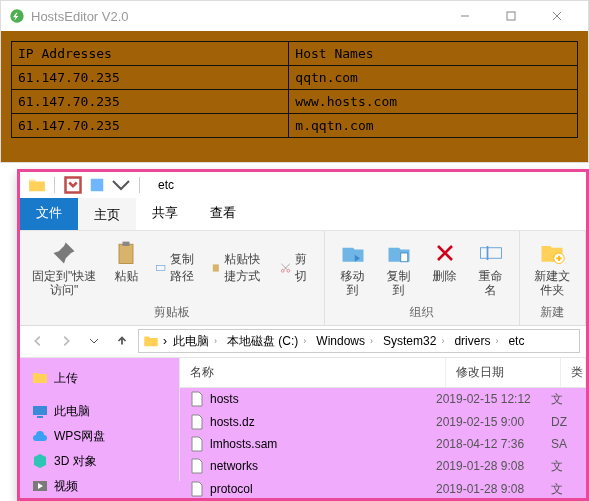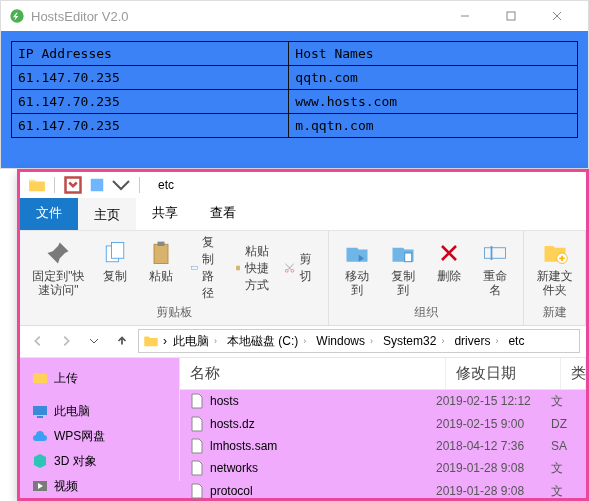--- a/index.html
+++ b/index.html
@@ -6,21 +6,21 @@
 body { background: #fff; width: 589px; height: 501px; overflow: hidden; position: relative; }
 
 
 .hosts-window { background: #fff; border: 1px solid #ddd; }
 .hosts-titlebar { display: flex; align-items: center; height: 30px; padding: 0 8px; color: #999; background: #fff; }
 .hosts-titlebar .icon { width: 16px; height: 16px; margin-right: 6px; color: #4CAF50; }
 .hosts-titlebar .title { flex: 1; font-size: 13px; }
 .hosts-wincontrols { display: flex; }
 .hosts-wincontrols div { width: 46px; height: 30px; display: flex; align-items: center; justify-content: center; color: #888; }
 .hosts-wincontrols svg { width: 10px; height: 10px; }
-.hosts-body { padding: 10px 10px 30px 10px; background: #3b82f6; }
+.hosts-body { padding: 10px 10px 24px 10px; background: #a16207; }
 table.hosts { border-collapse: collapse; width: 100%; }
 table.hosts th, table.hosts td { border: 1px solid #111; padding: 4px 6px; text-align: left; font-family: "SimSun", monospace; font-size: 13px; font-weight: normal; }
 table.hosts th { font-weight: normal; }
 
 
 .explorer { position: absolute; top: 169px; left: 17px; right: 0; bottom: 0; background: #f0abfc; border: 3px solid #ec4899; box-shadow: 0 4px 10px rgba(0,0,0,0.2); }
 .exp-titlebar { background: #fff; border-bottom: 1px solid #e5e5e5; }
 .exp-qat { display: flex; align-items: center; height: 26px; padding-left: 8px; gap: 4px; }
 .exp-qat .folder-ico { width: 18px; height: 14px; }
 .exp-qat .sep { width: 1px; height: 16px; background: #ccc; margin: 0 4px; }
@@ -48,21 +48,21 @@
 .bc-path .folder-ico { width: 16px; height: 12px; margin-right: 2px; }
 .bc-seg { display: flex; align-items: center; gap: 2px; padding: 0 4px; font-size: 12px; }
 .bc-seg .chev { color: #888; font-size: 9px; margin-left: 3px; }
 
 .exp-body { display: flex; height: calc(100% - 203px); }
 .sidebar { width: 160px; border-right: 1px solid #e5e5e5; padding: 8px 6px; }
 .side-item { display: flex; align-items: center; gap: 6px; padding: 4px 6px; font-size: 12px; color: #000; }
 .side-item svg { width: 16px; height: 16px; }
 .files-pane { flex: 1; }
 .files-header { display: flex; border-bottom: 1px solid #e5e5e5; background: #fff; }
-.files-header div { padding: 6px 10px; font-size: 15px; color: #444; border-right: 1px solid #eee; }
+.files-header div { padding: 6px 10px; font-size: 12px; color: #444; border-right: 1px solid #eee; }
 .col-name { flex: 1; }
 .col-date { width: 115px; }
 .col-type { width: 25px; }
 .file-row { display: flex; align-items: center; padding: 3px 10px; font-size: 12px; }
 .file-row .fname { flex: 1; display: flex; align-items: center; gap: 6px; }
 .file-row .fdate { width: 115px; color: #555; }
 .file-row .ftype { width: 25px; color: #555; overflow: hidden; }
 .file-row svg { width: 14px; height: 16px; }
 </style>
 </head>
@@ -156,27 +156,20 @@
     <div class="ribbon-group">
       <div class="ribbon-row">
         <div class="ribbon-btn large">
           <svg viewBox="0 0 32 32">
               <path fill="#7A7A7A" d="M18 4l10 10-4 2-6 6-2 6-6-6-6 6 6-6-6-6 6-2 6-6z"></path>
             </svg>
           <span class="lbl">固定到"快速访问"</span>
         </div>
         <div class="ribbon-btn large">
           <svg viewBox="0 0 32 32">
-              <rect x="6" y="8" width="14" height="18" fill="#fff" stroke="#4AA0E6"></rect>
-              <rect x="12" y="4" width="14" height="18" fill="#fff" stroke="#4AA0E6"></rect>
-            </svg>
-          <span class="lbl">复制</span>
-        </div>
-        <div class="ribbon-btn large">
-          <svg viewBox="0 0 32 32">
               <rect x="8" y="6" width="16" height="22" fill="#D8B36B" stroke="#B58A3E"></rect>
               <rect x="12" y="3" width="8" height="5" fill="#888"></rect>
             </svg>
           <span class="lbl">粘贴</span>
         </div>
         <div class="ribbon-small">
           <div class="ribbon-small-item">
               <svg viewBox="0 0 16 16">
                 <rect x="1" y="4" width="14" height="8" fill="none" stroke="#5C9CD6"></rect>
               </svg>

